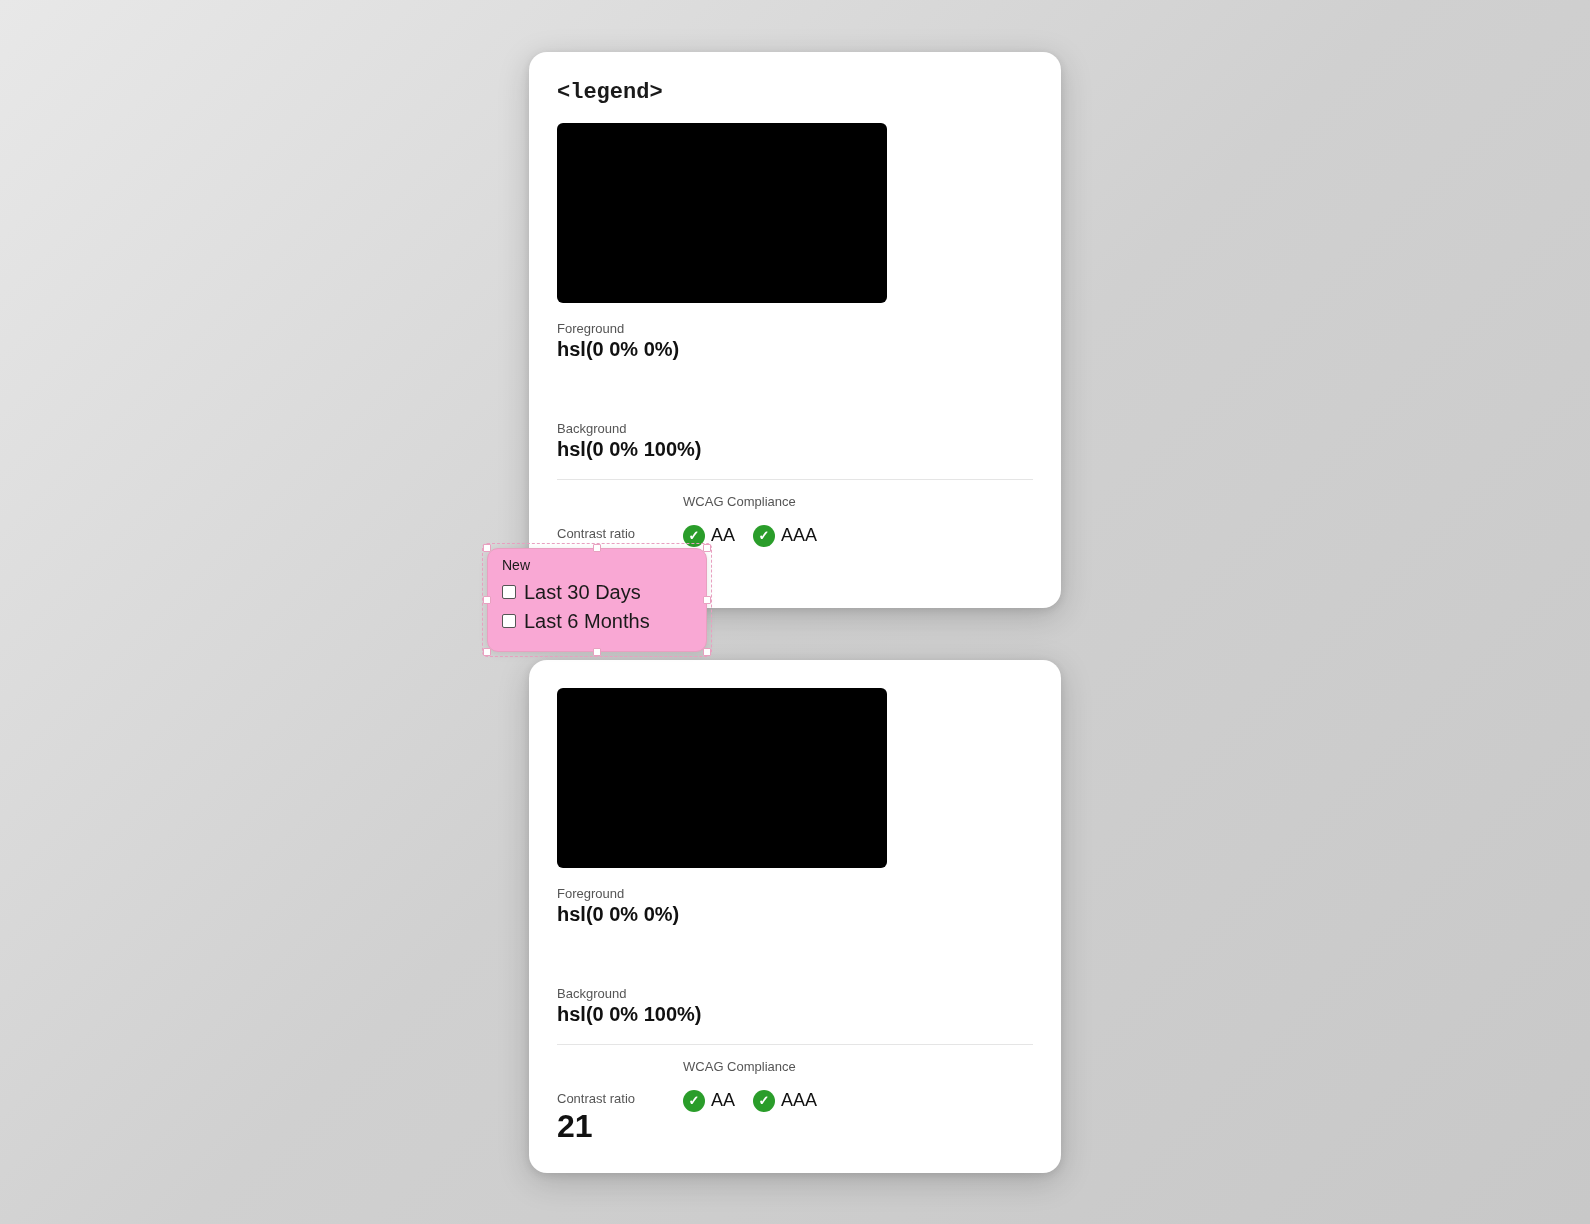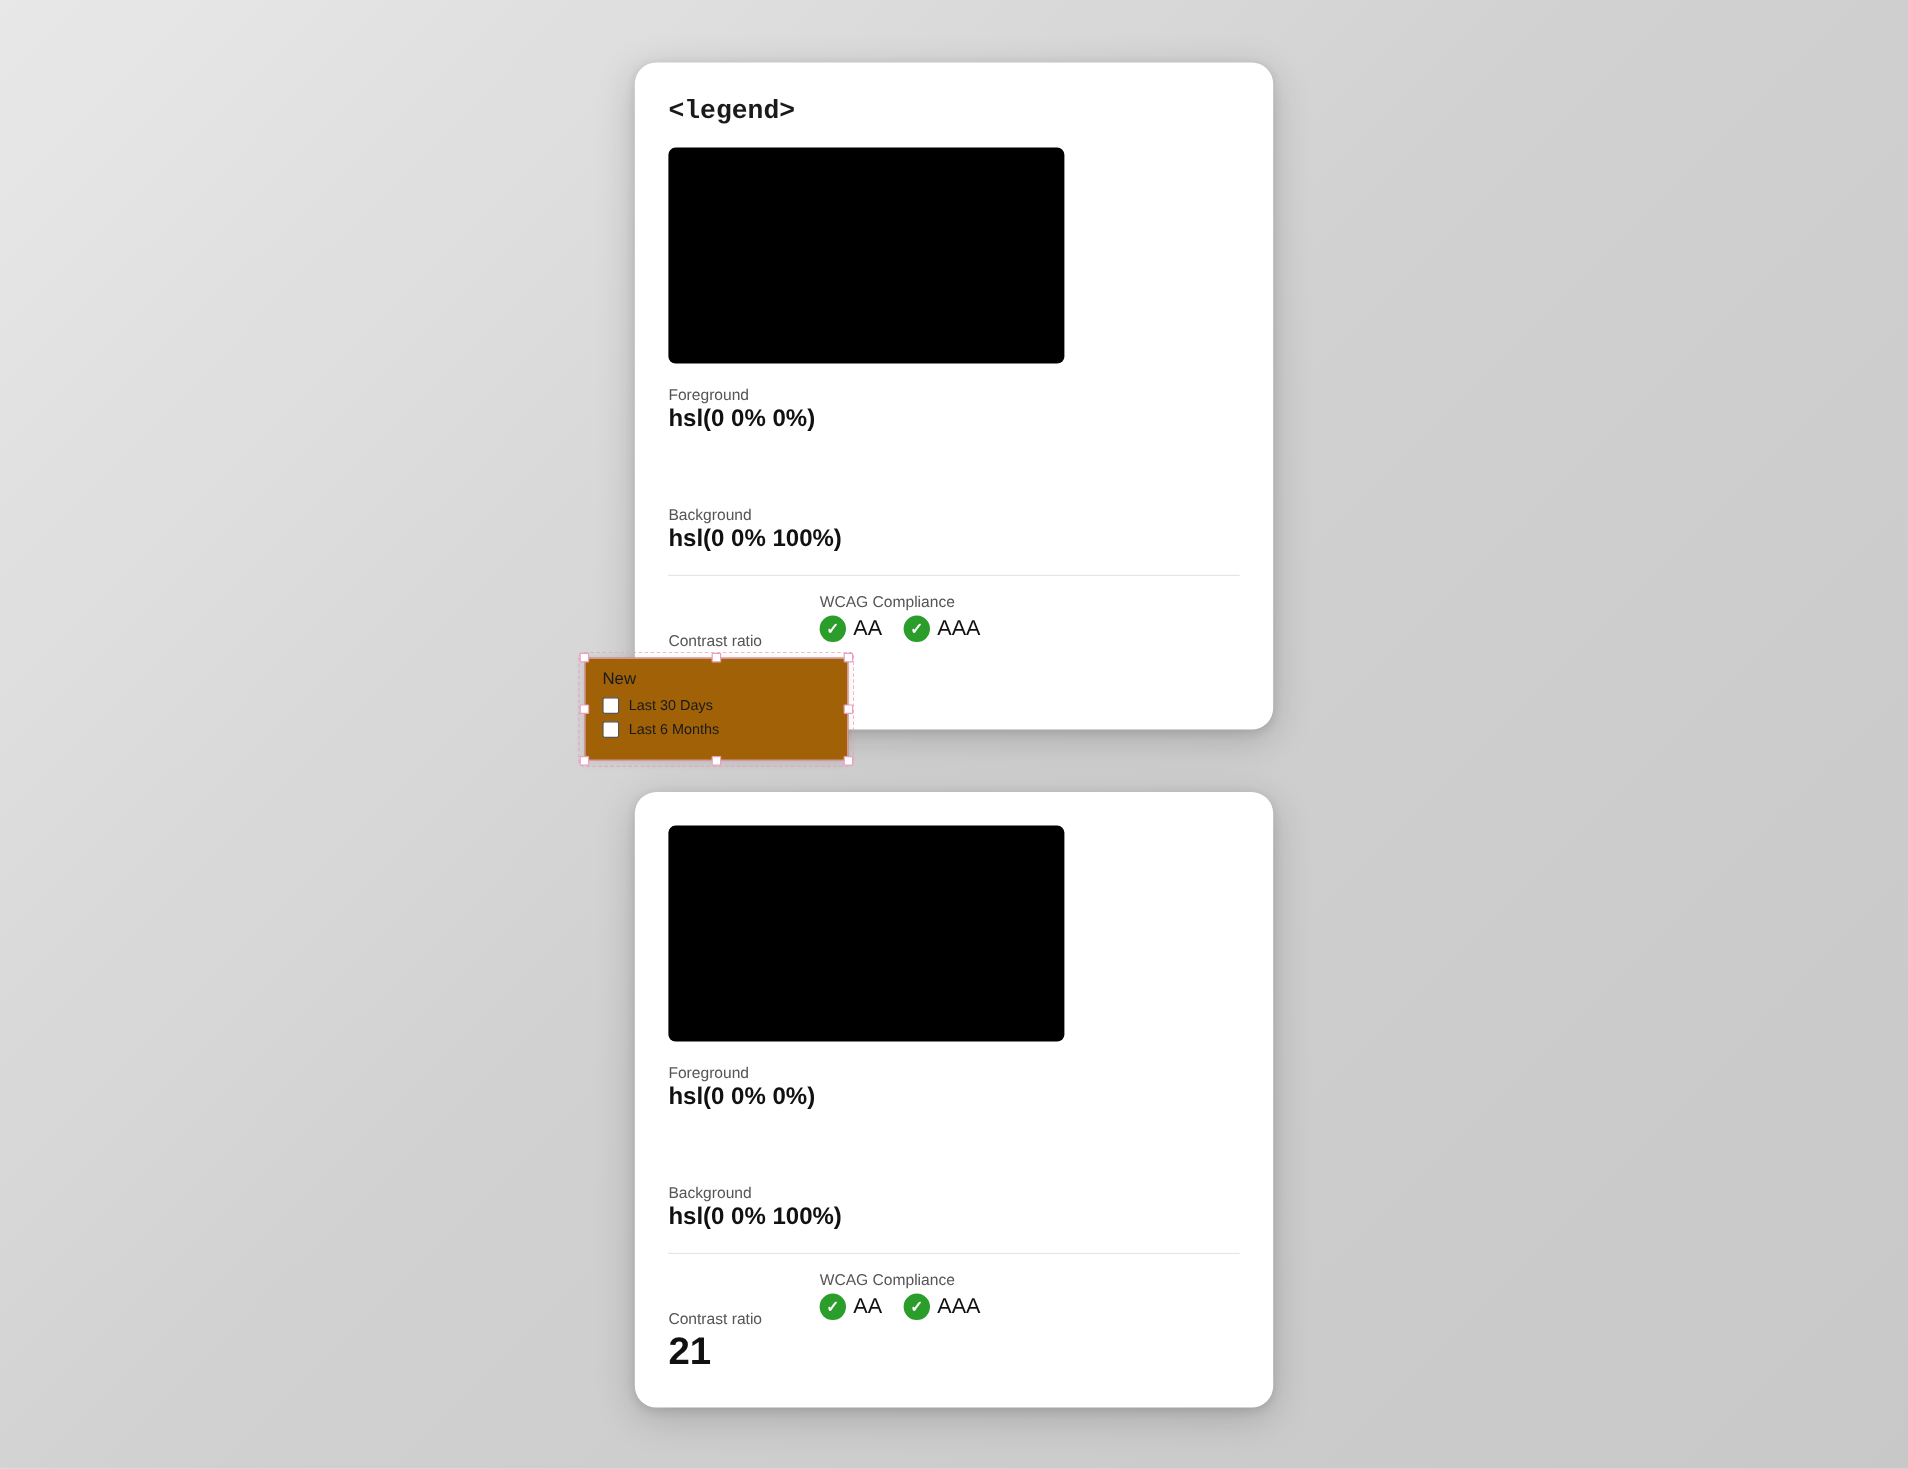--- a/index.html
+++ b/index.html
@@ -99,21 +99,21 @@
 
     .metric-value {
       font-size: 32px;
       font-weight: 600;
       color: #111;
     }
 
     .wcag-block {
       display: flex;
       flex-direction: column;
-      gap: 0;
+      gap: 12px;
     }
 
     .wcag-label {
       font-size: 13px;
       color: #555;
       font-weight: 400;
     }
 
     .wcag-badges {
       display: flex;
@@ -150,23 +150,23 @@
       position: relative;
       width: 660px;
       height: 0;
       z-index: 10;
     }
 
     .selection-popup {
       position: absolute;
       top: -60px;
       left: 22px;
-      background: #a16207;
+      background: #f9a8d4;
       border: 1.5px solid #e8a0c0;
-      border-radius: 0;
+      border-radius: 11px;
       padding: 8px 34px 12px 14px;
       box-shadow: 0 2px 8px rgba(0,0,0,0.10);
       min-width: 220px;
     }
 
     
     .selection-popup::before {
       content: '';
       position: absolute;
       inset: -6px;
@@ -189,21 +189,21 @@
       font-weight: 500;
       color: #1a1a1a;
       margin-bottom: 8px;
       display: block;
     }
 
     .popup-item {
       display: flex;
       align-items: center;
       gap: 8px;
-      font-size: 12px;
+      font-size: 20px;
       color: #1a1a1a;
       margin-bottom: 6px;
     }
 
     .popup-checkbox {
       width: 14px;
       height: 14px;
       border: 1.5px solid #555;
       border-radius: 2px;
       background: #fff;

